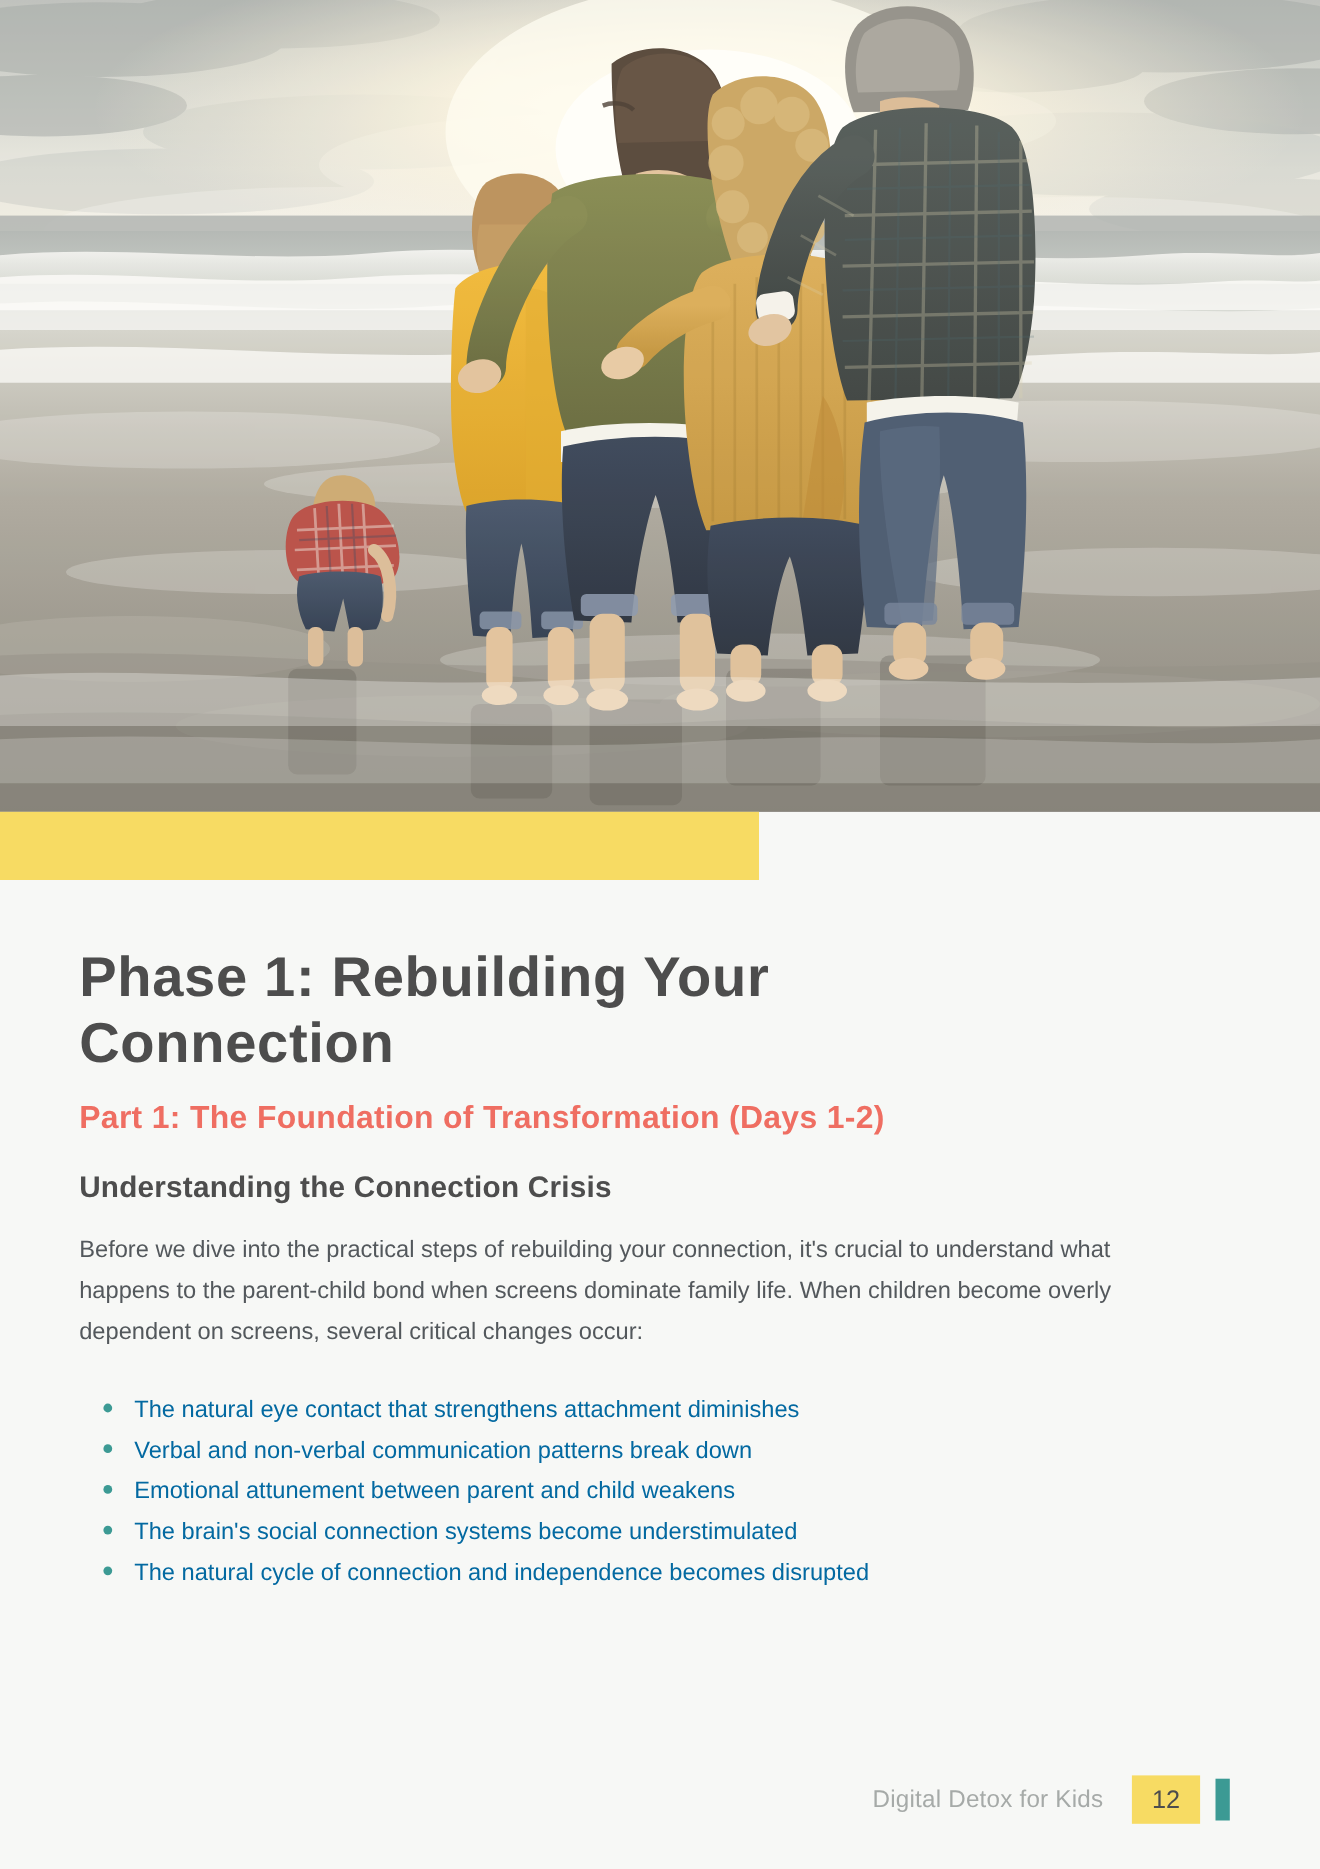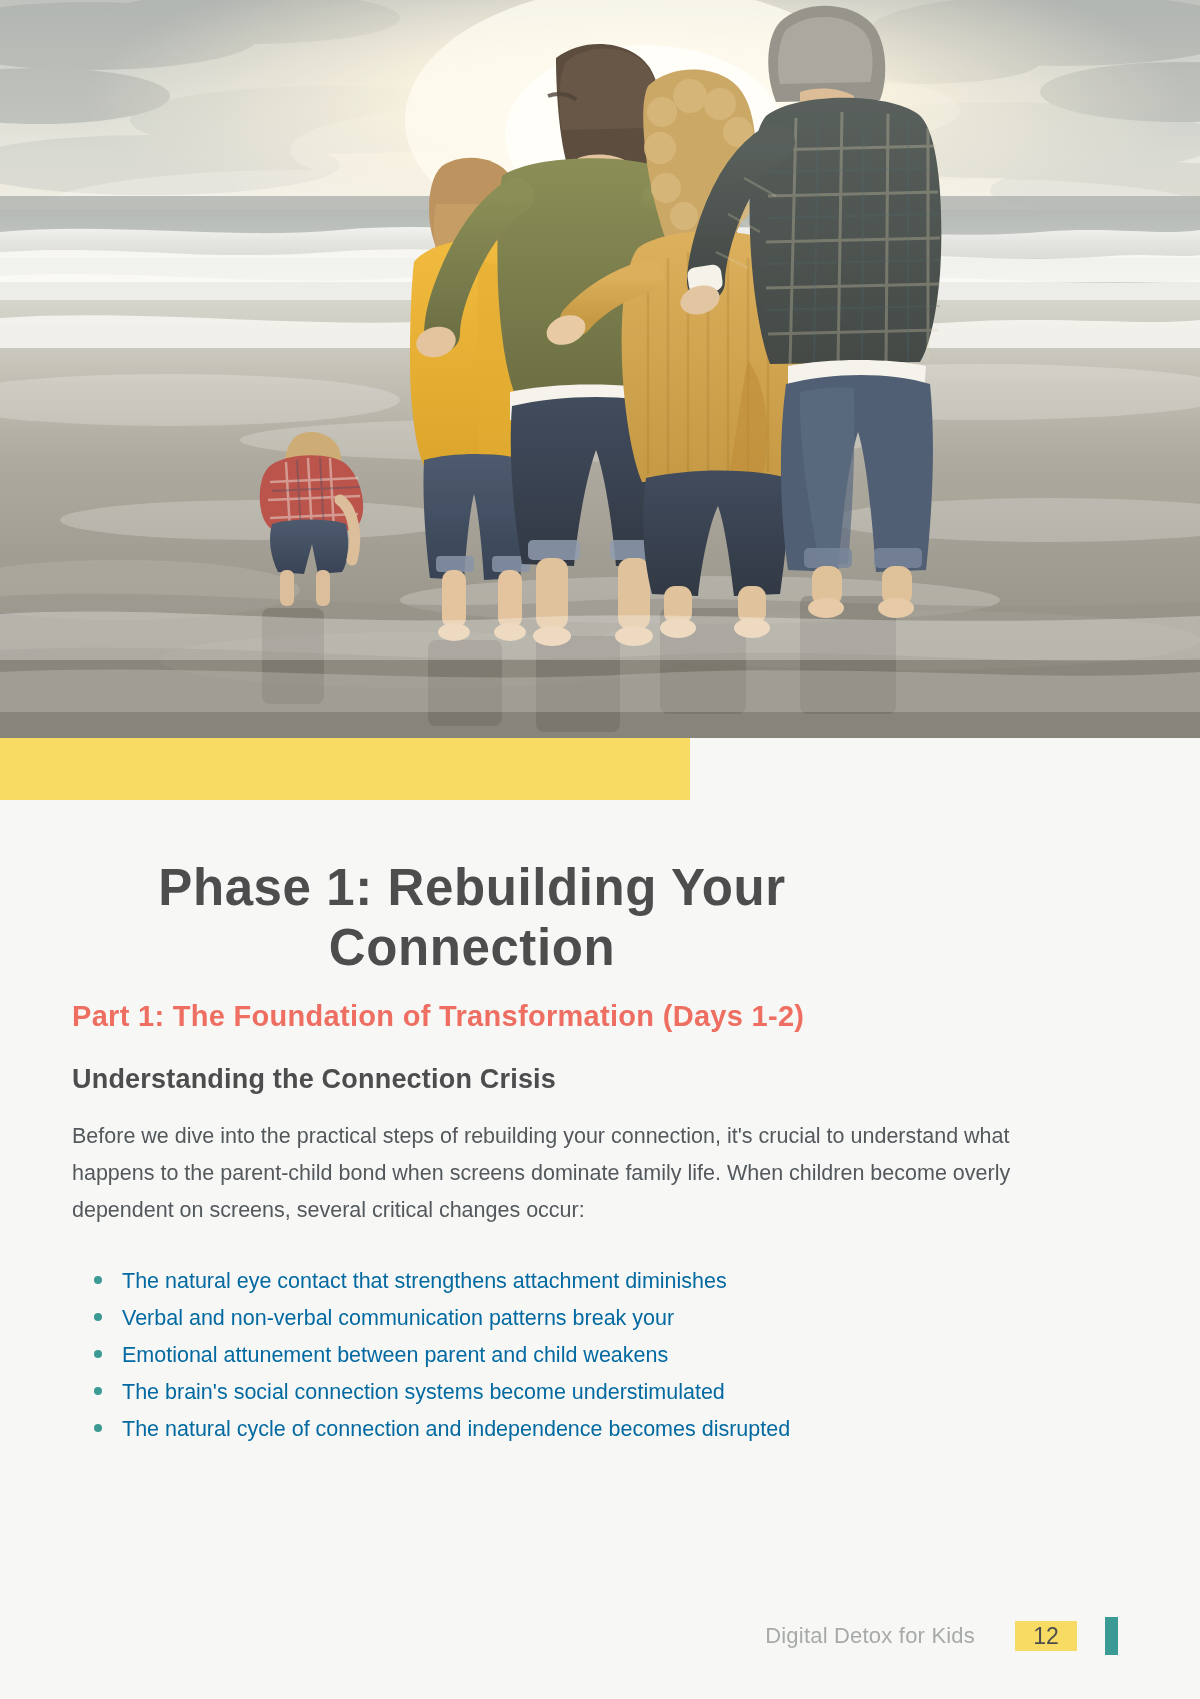--- a/index.html
+++ b/index.html
@@ -54,21 +54,20 @@
   }
 
   h1.page-title {
     font-size: 51px;
     line-height: 1.18;
     font-weight: 700;
     color: #4d4d4d;
     letter-spacing: 0.6px;
     margin-top: 58px;
     max-width: 800px;
-    text-align: center;
   }
 
   h2.part-title {
     font-size: 29px;
     line-height: 1.25;
     font-weight: 700;
     color: #ef6e62;
     letter-spacing: 0.3px;
     margin-top: 20px;
     max-width: 945px;
@@ -117,32 +116,31 @@
   .footer {
     position: absolute;
     left: 0;
     top: 1610px;
     width: 1200px;
     height: 52px;
     display: flex;
     align-items: center;
     justify-content: flex-end;
     padding-right: 82px;
-    gap: 14px;
   }
   .footer-title {
     font-size: 22px;
     color: #a6aaa8;
     letter-spacing: 0.2px;
     margin-right: 26px;
   }
   .page-number-box {
     background: #f7db63;
     min-width: 62px;
-    height: 30px;
+    height: 44px;
     display: flex;
     align-items: center;
     justify-content: center;
     font-size: 23px;
     color: #4d4d4d;
   }
   .footer-tab {
     width: 13px;
     height: 38px;
     background: #3c9a94;
@@ -467,21 +465,21 @@
 
     <p class="body-text">Before we dive into the practical steps of rebuilding your connection, it's crucial to understand what happens to the parent-child bond when screens dominate family life. When children become overly dependent on screens, several critical changes occur:</p>
 
     <ul class="bullet-list">
       <li>
         <span class="dot"></span>
         <span>The natural eye contact that strengthens attachment diminishes</span>
       </li>
       <li>
         <span class="dot"></span>
-        <span>Verbal and non-verbal communication patterns break your</span>
+        <span>Verbal and non-verbal communication patterns break down</span>
       </li>
       <li>
         <span class="dot"></span>
         <span>Emotional attunement between parent and child weakens</span>
       </li>
       <li>
         <span class="dot"></span>
         <span>The brain's social connection systems become understimulated</span>
       </li>
       <li>

